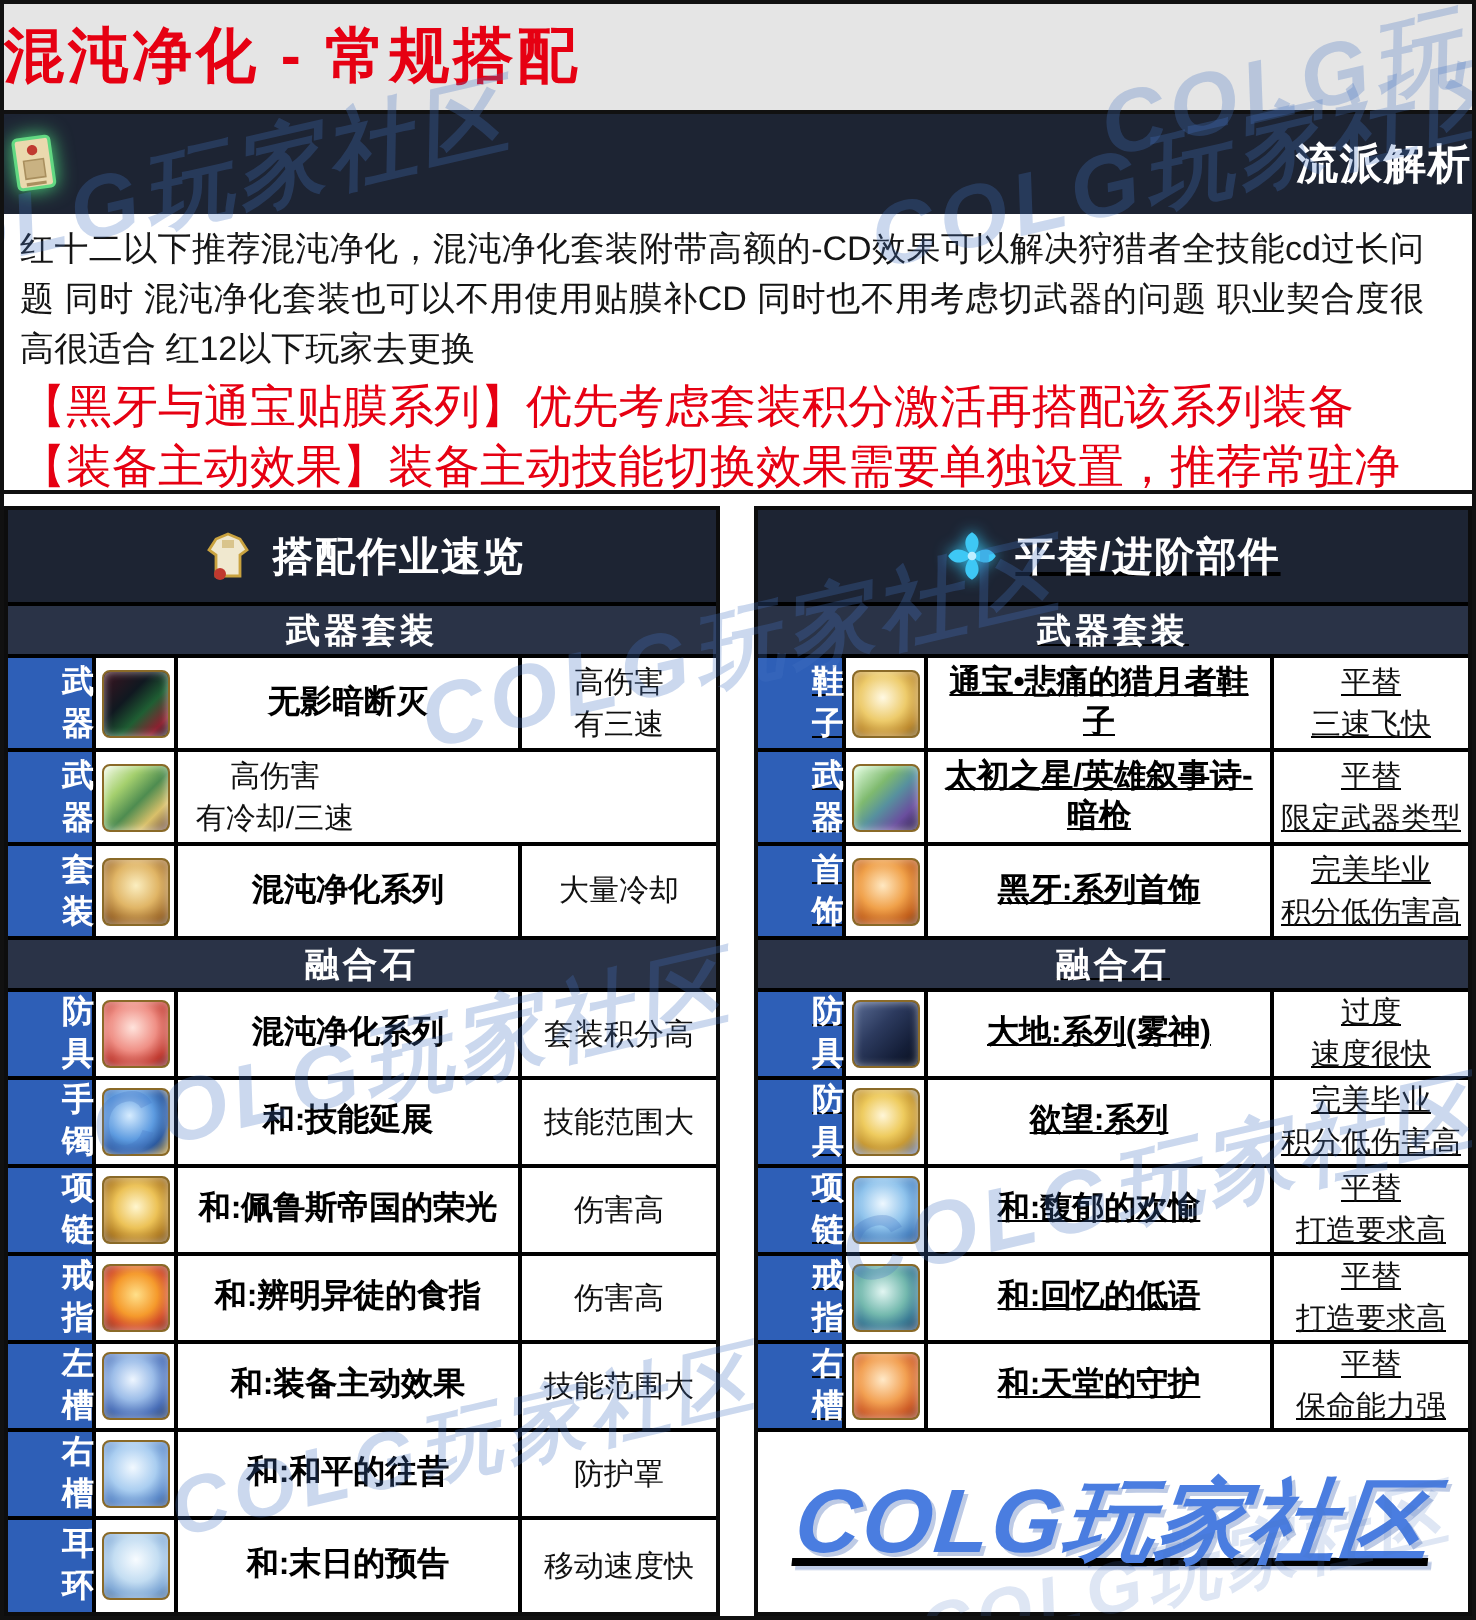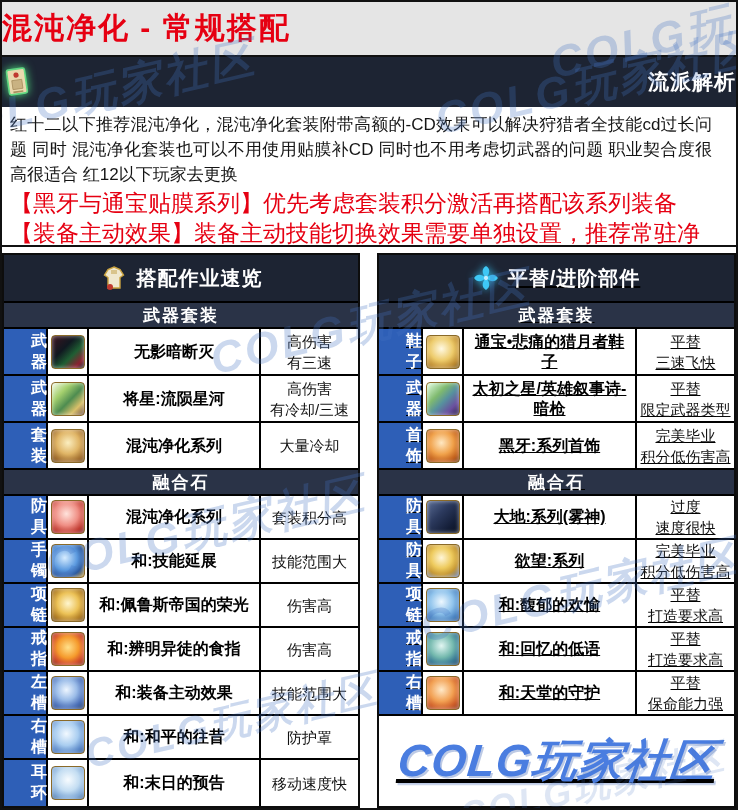--- a/index.html
+++ b/index.html
@@ -204,21 +204,20 @@
         <div class="cell desc">
             <span>高伤害</span>
             <span>有三速</span>
           </div>
       </div>
       <div class="row">
         <div class="cell slot">武器</div>
         <div class="cell iconc">
             <span class="item-icon" style="background:linear-gradient(135deg,#f4fbe9 0%,#a5d06e 30%,#4e8c50 55%,#d9c06a 78%,#6d4c41 100%)"></span>
           </div>
-        <div class="cell name">将星:流陨星河</div>
         <div class="cell desc">
             <span>高伤害</span>
             <span>有冷却/三速</span>
           </div>
       </div>
       <div class="row">
         <div class="cell slot">套装</div>
         <div class="cell iconc">
             <span class="item-icon" style="background:radial-gradient(circle at 50% 40%,#fbeec0 0%,#e0b566 45%,#9a6526 80%,#5f3c12 100%)"></span>
           </div>

